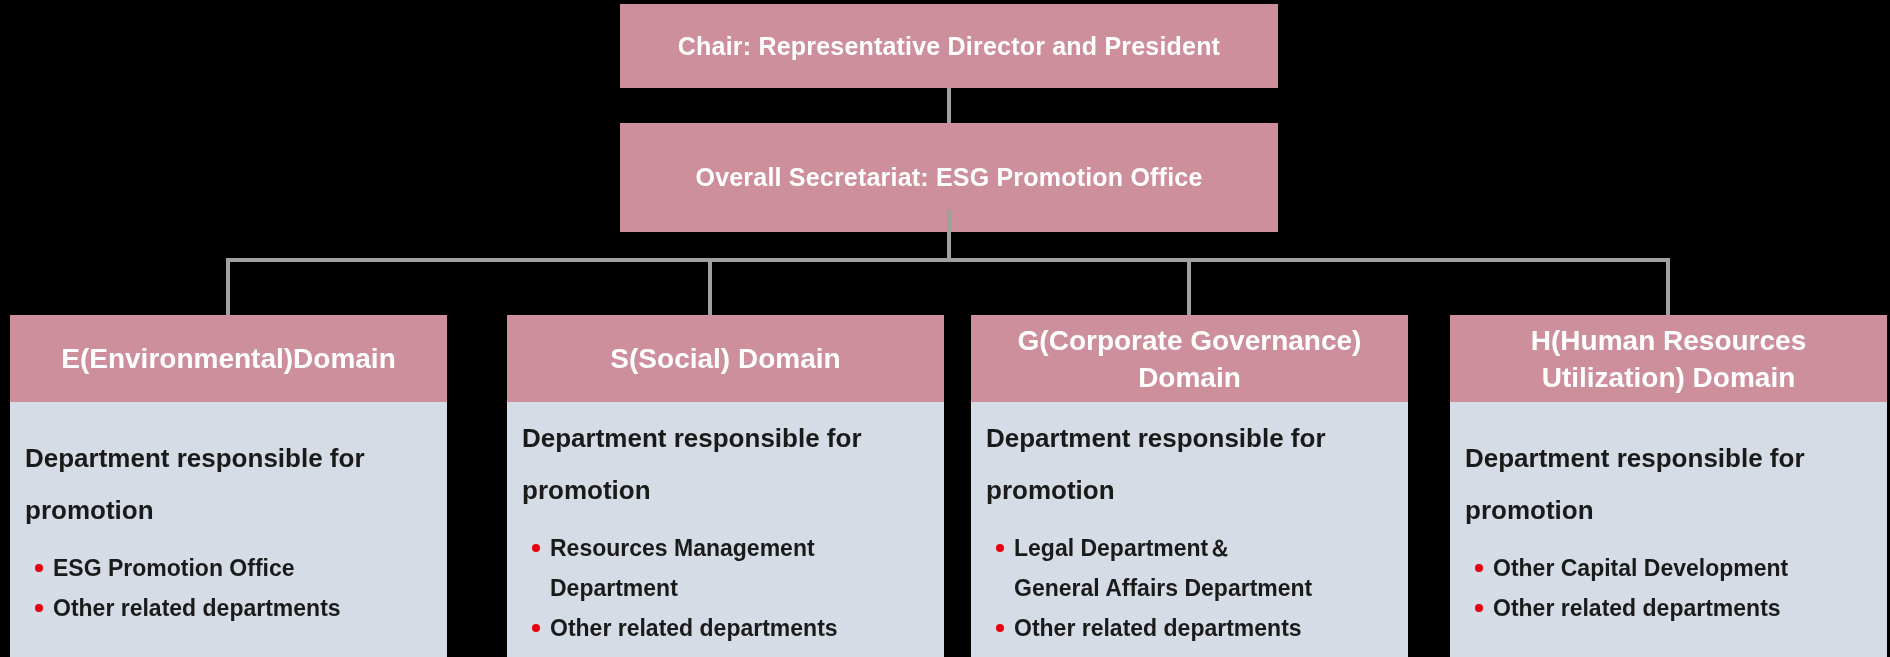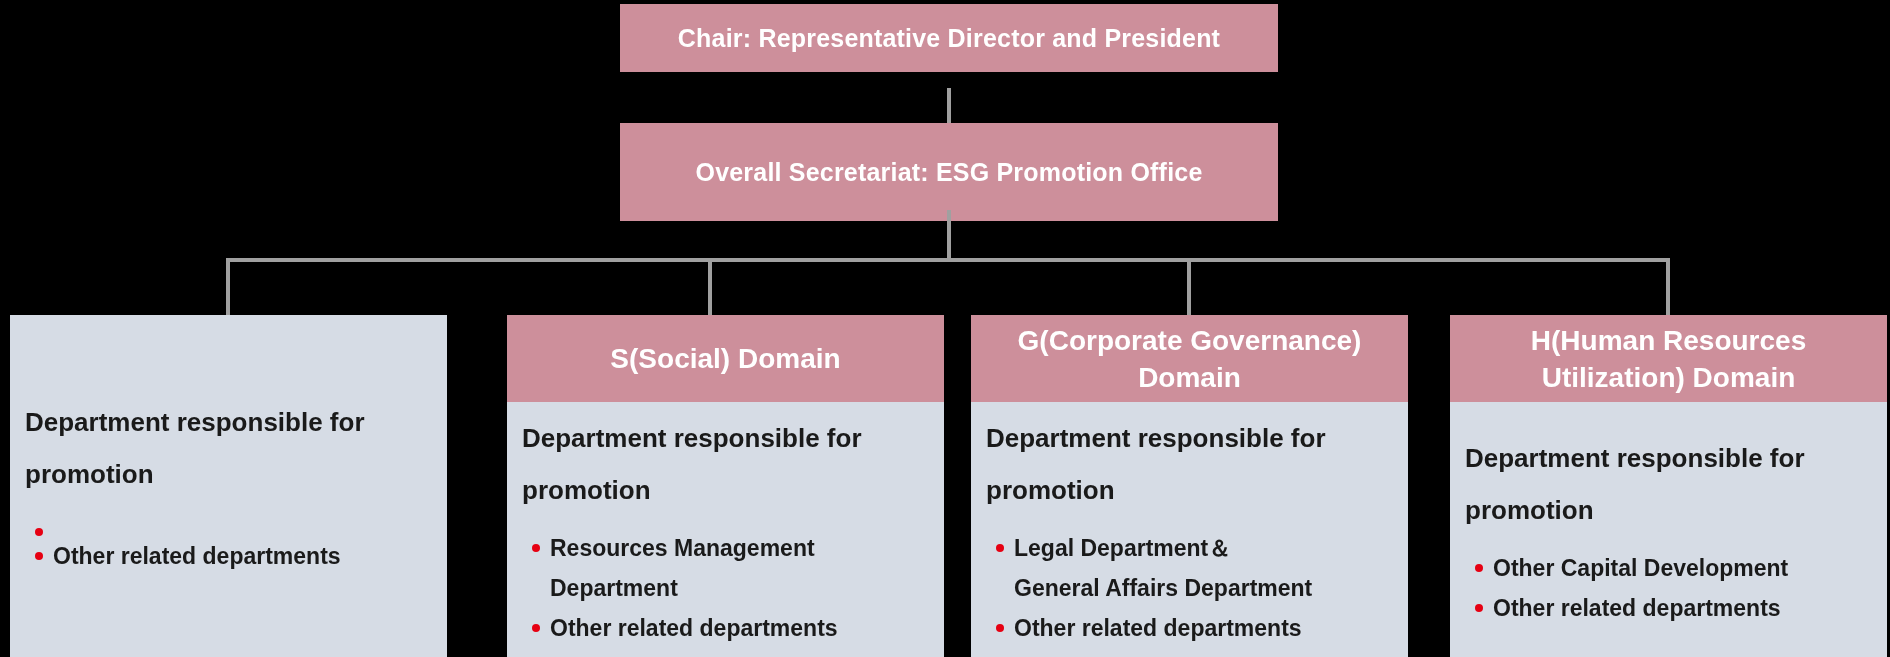--- a/index.html
+++ b/index.html
@@ -24,22 +24,22 @@
     width: 658px;
     background: var(--pink, #CD8F9B);
     color: var(--white, #FFFFFF);
     font-size: 25px;
     display: flex;
     align-items: center;
     justify-content: center;
     text-align: center;
     letter-spacing: 0.2px;
   }
-  .chair-box { top: 4px;  height: 68px; }
-  .secretariat-box { top: 123px; height: 98px; }
+  .chair-box { top: 4px;  height: 84px; }
+  .secretariat-box { top: 123px; height: 109px; }
 
   
   .conn {
     position: absolute;
     background: var(--gray, #A0A0A0);
   }
   .conn-v1 { left: 947px; top: 88px;  width: 4px; height: 35px; }
   .conn-v2 { left: 947px; top: 210px; width: 4px; height: 51px; }
   .conn-h  { left: 226px; top: 258px; width: 1444px; height: 4px; }
   .drop { top: 262px; width: 4px; height: 53px; }
@@ -126,26 +126,28 @@
   </div>
 
   <div class="conn conn-v2"></div>
   <div class="conn conn-h"></div>
   <div class="conn drop drop-e"></div>
   <div class="conn drop drop-s"></div>
   <div class="conn drop drop-g"></div>
   <div class="conn drop drop-h"></div>
 
     <div class="domain-box domain-e">
-      <div class="domain-body">
-        <div class="domain-title">Department responsible for
-promotion</div>
-        <div class="bullet-list">
-          <div class="bullet-row">
-            <span class="bullet-dot"></span>
+      <div class="domain-header">E(Environmental)Domain</div>
+      <div class="domain-body">
+        <div class="domain-title">Department responsible for
+promotion</div>
+        <div class="bullet-list">
+          <div class="bullet-row">
+            <span class="bullet-dot"></span>
+            <span class="bullet-text">ESG Promotion Office</span>
           </div>
           <div class="bullet-row">
             <span class="bullet-dot"></span>
             <span class="bullet-text">Other related departments</span>
           </div>
         </div>
       </div>
     </div>
 
     <div class="domain-box domain-s">

